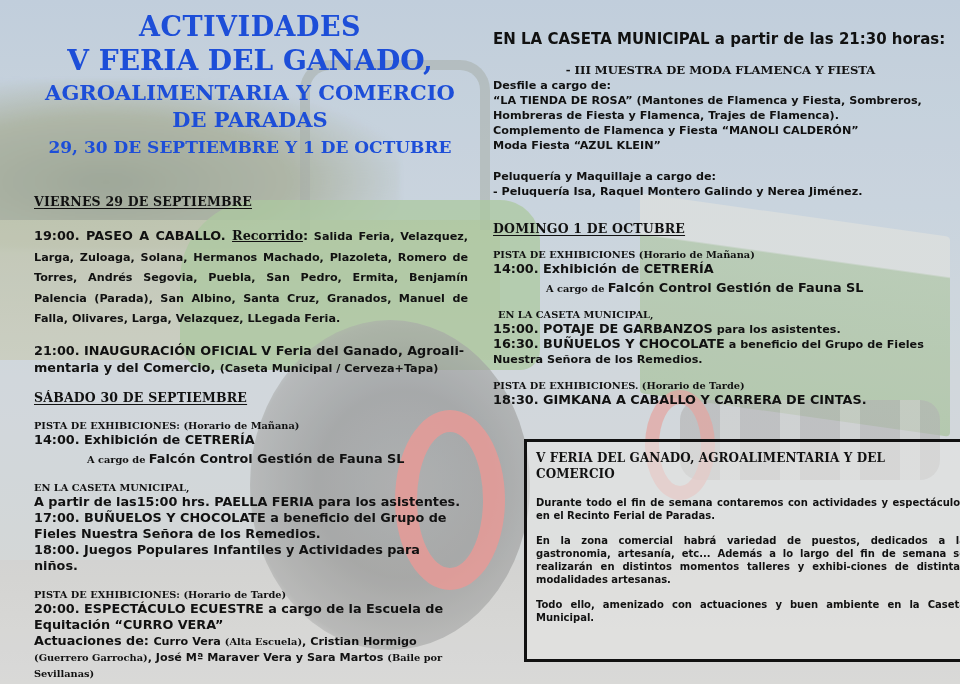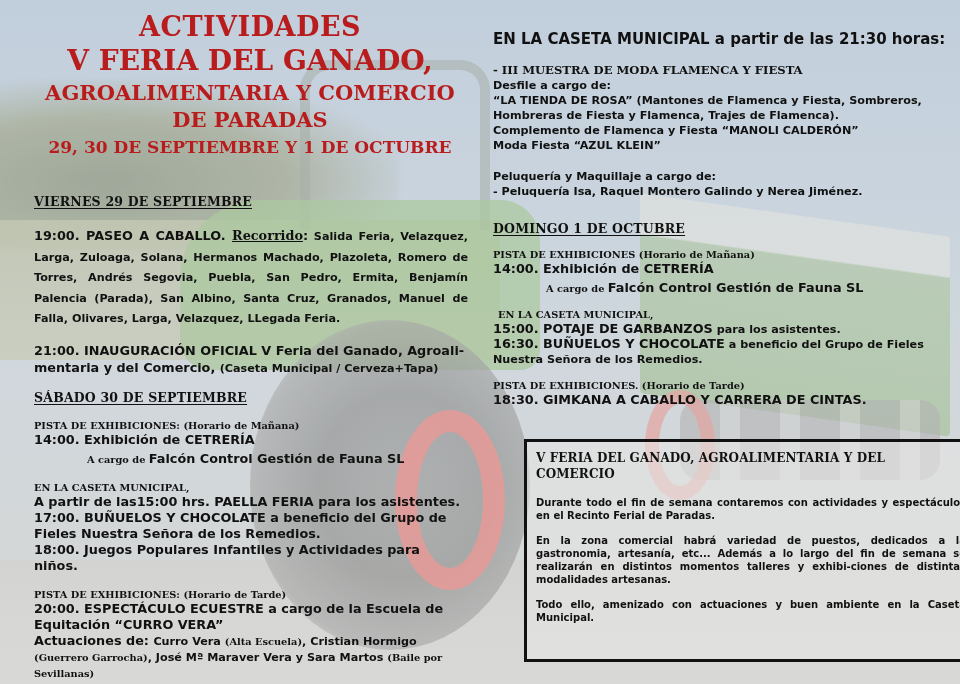--- a/index.html
+++ b/index.html
@@ -36,39 +36,39 @@
     background: linear-gradient(180deg, #dcdfdc 0%, #dcdfdc 20%, #a8c29c 21%, #9dbb91 100%);
     transform: skewY(8deg); opacity: .75; border-radius: 4px; }
   .trailer-wheels { position: absolute; left: 680px; top: 400px; width: 260px; height: 80px;
     background: repeating-linear-gradient(90deg, #a7a7a7 0 40px, #c8c8c8 40px 60px); opacity: .6;
     border-radius: 20px; }
   .wash { position: absolute; inset: 0; background: rgba(235,235,232,0.18); }
 
   
   .content { position: absolute; inset: 0; }
   .title-block { position: absolute; left: 20px; top: 10px; width: 460px; text-align: center;
-    font-family: "DejaVu Serif", serif; font-weight: bold; color: #b91c1c; }
+    font-family: "DejaVu Serif", serif; font-weight: bold; color: #1d4ed8; }
   .t1 { font-size: 27px; line-height: 33px; letter-spacing: .5px; }
   .t2 { font-size: 28px; line-height: 36px; }
   .t3 { font-size: 21px; line-height: 27px; }
   .t4 { font-size: 21px; line-height: 27px; }
   .t5 { font-size: 17px; line-height: 24px; margin-top: 2px; }
 
   .col { position: absolute; font-family: "DejaVu Sans", sans-serif; font-weight: bold; color: #111; }
   .left-col { left: 34px; top: 194px; width: 434px; }
   .right-col { left: 493px; top: 32px; width: 455px; }
 
   .day { font-family: "DejaVu Serif", serif; font-size: 12.5px; text-decoration: underline;
     text-underline-offset: 2px; letter-spacing: .2px; display: block; }
   .p { font-size: 11.2px; line-height: 15px; }
   .big { font-size: 12.8px; line-height: 16px; }
   .small { font-size: 9.8px; font-family: "DejaVu Serif", serif; line-height: 13px; }
   .just { text-align: justify; text-align-last: left; }
   .u { text-decoration: underline; }
-  .serifcap { font-family: "DejaVu Serif", serif; }
+  .serifcap { font-family: "DejaVu Serif", serif; text-align: center; }
   .indent { padding-left: 53px; }
   .mt12 { margin-top: 12px; } .mt14 { margin-top: 14px; } .mt16 { margin-top: 16px; }
 
   .info-box { position: absolute; left: 492px; top: 439px; width: 454px; height: 223px;
     border: 3px solid #111; background: rgba(232,232,230,0.55); padding: 8px 9px 6px 9px;
     font-family: "DejaVu Sans", sans-serif; font-weight: bold; margin-left: 32px; }
   .info-box .head { font-family: "DejaVu Serif", serif; font-size: 12px; line-height: 16px; letter-spacing: .1px; }
   .info-box .para { font-size: 10px; line-height: 13px; text-align: justify; margin-top: 12px; }
 </style>
 </head>

